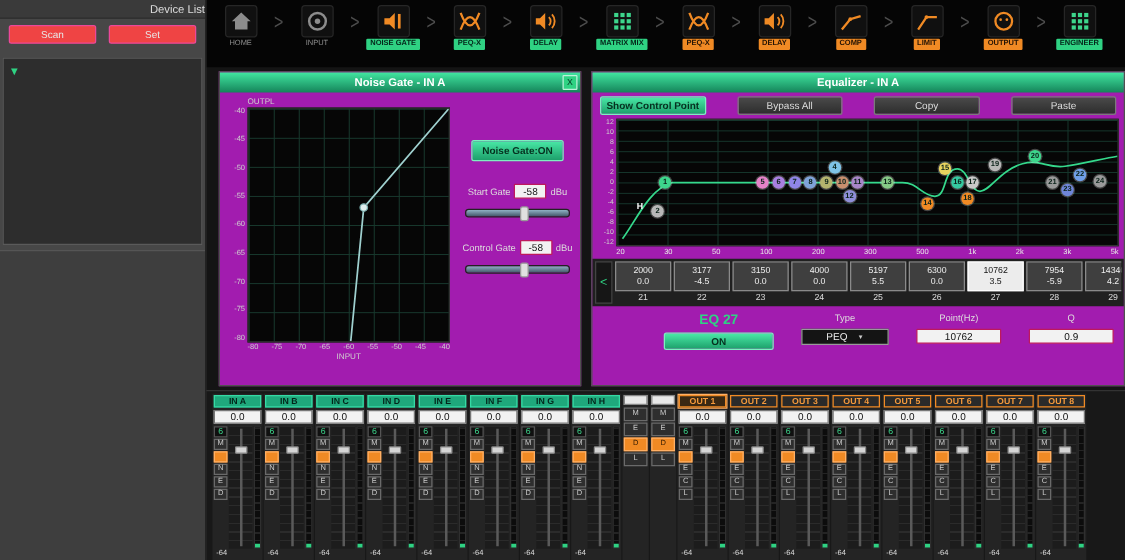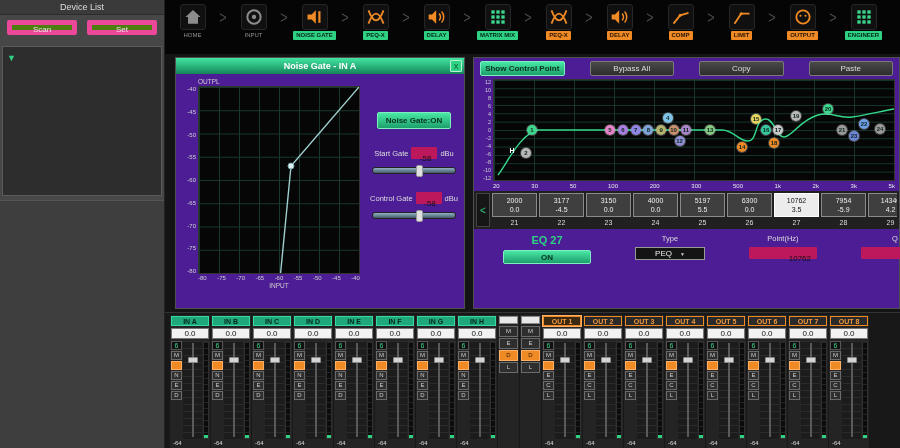--- a/index.html
+++ b/index.html
@@ -4,23 +4,23 @@
 <style>
   html,body{margin:0;padding:0;background:#000;}
   *{box-sizing:border-box;}
   #app{width:900px;height:448px;display:flex;overflow:hidden;background:#111;
        font-family:"Liberation Sans",sans-serif;position:relative;}
   [data-interactable="true"]{cursor:pointer;}
 
   
   #sidebar{width:165px;flex:none;background:#474747;position:relative;border-right:1px solid #222;}
   .sb-header{height:15px;background:#3a3a3a;color:#ddd;font-size:9px;display:flex;
-             align-items:center;justify-content:center;border-bottom:1px solid #2c2c2c;}
+             align-items:center;justify-content:flex-end;border-bottom:1px solid #2c2c2c;}
   .sb-buttons{display:flex;justify-content:space-between;padding:5px 7px 4px 7px;}
-  .sb-buttons button{width:70px;height:15px;background:#4d7c0f;border:5px solid #ec4899;
+  .sb-buttons button{width:70px;height:15px;background:#ef4444;border:1px solid #ec4899;
              color:#e8e8e8;font-size:8px;border-radius:2px;padding:0;}
   .sb-list{position:absolute;left:2px;right:2px;top:46px;height:150px;background:#2d2d2d;
              border:1px solid #5a5a5a;}
   .tree-arrow{color:#2fd283;font-size:9px;display:inline-block;padding:3px 0 0 4px;}
   .sb-lower{position:absolute;left:0;right:0;top:200px;bottom:0;background:#3e3e3e;border-top:1px solid #555;}
 
   
   #content{flex:1;display:flex;flex-direction:column;min-width:0;background:#141414;}
 
   
@@ -31,21 +31,21 @@
            background:#101010;border:1px solid #262626;border-radius:3px;}
   .tb-label{font-size:6px;color:#8f8f8f;height:9px;line-height:9px;padding:0 3px;border-radius:1px;
            white-space:nowrap;max-width:50px;overflow:hidden;}
   .tb-label.teal{background:#2fd283;color:#04261a;font-weight:bold;}
   .tb-label.orange{background:#f08a24;color:#261404;font-weight:bold;}
   .tb-sep{flex:none;width:10px;color:#4d4d4d;font-size:17px;line-height:28px;text-align:center;
            transform:scaleX(.75);}
 
   
   #middle{height:258px;flex:none;display:flex;gap:8px;padding:3px 0 3px 10px;background:#141414;}
-  .panel{background:#4c1d95;border:1px solid #505050;display:flex;flex-direction:column;}
+  .panel{background:#a21caf;border:1px solid #505050;display:flex;flex-direction:column;}
   .panel-title{height:16px;flex:none;background:linear-gradient(180deg,#41e6a0,#15845a);
            color:#fff;font-size:9px;font-weight:bold;display:flex;align-items:center;
            justify-content:center;position:relative;}
   .panel-title .close{position:absolute;right:2px;top:2px;width:12px;height:12px;background:#2fd283;
            color:#053a26;border:1px solid #bdf2da;font-size:7px;line-height:9px;padding:0;border-radius:1px;}
 
   
   #noise-gate-panel{width:290px;flex:none;}
   .ng-body{flex:1;display:flex;padding:4px 4px 2px 6px;gap:4px;}
   .ng-left{width:182px;flex:none;}
@@ -60,22 +60,22 @@
   .ng-plot svg{position:absolute;inset:0;width:100%;height:100%;}
   .ng-marker{position:absolute;width:7px;height:7px;border-radius:50%;background:#dfeeee;
            border:1px solid #7aa;transform:translate(-50%,-50%);}
   #ng-xticks{margin-left:16px;width:162px;display:flex;justify-content:space-between;
            font-size:6px;color:#cfcfcf;height:8px;line-height:8px;}
   .axis-title.x{text-align:center;width:162px;}
   .ng-controls{flex:1;display:flex;flex-direction:column;align-items:center;padding-top:34px;}
   .teal-btn{background:linear-gradient(180deg,#49e8a6,#1da06b);border:1px solid #7defc0;
            color:#05301f;font-size:8px;font-weight:bold;border-radius:2px;padding:3px 8px;}
   .field{display:flex;align-items:center;gap:3px;font-size:7.5px;color:#ddd;margin-top:18px;}
-  .val-box{background:#f2f2f2;color:#111;border:6px solid #be185d;font-size:8px;min-width:26px;
-           height:12px;line-height:11px;text-align:right;border-radius:1px;}
+  .val-box{background:#f2f2f2;color:#111;border:1px solid #be185d;font-size:8px;min-width:26px;
+           height:12px;line-height:11px;text-align:center;border-radius:1px;}
   .slider{width:84px;height:7px;background:linear-gradient(180deg,#8fb2c4,#44586a);
            border-radius:3px;position:relative;margin-top:8px;border:1px solid #222;}
   .slider-thumb{position:absolute;left:52%;top:-3px;width:7px;height:12px;background:#e0e0e0;
            border:1px solid #999;border-radius:2px;}
 
   
   #eq-panel{flex:1;min-width:0;}
   .eq-btn-row{display:flex;gap:25px;padding:3px 6px;flex:none;}
   .eq-btn{flex:1;height:15px;font-size:8px;border-radius:2px;padding:0;}
   .eq-btn.active{background:linear-gradient(180deg,#49e8a6,#1da06b);border:1px solid #7defc0;
@@ -97,21 +97,21 @@
            color:#e8e8e8;height:9px;line-height:9px;flex:none;}
   .eq-band-row{display:flex;align-items:flex-start;gap:2px;padding:2px 2px;background:#202020;flex:none;}
   .band-scroll{width:14px;height:34px;background:#161616;border:1px solid #444;color:#2fd283;
            font-size:10px;padding:0;}
   #eq-bands{display:flex;gap:2px;flex:1;overflow:hidden;}
   .band-cell{width:45px;flex:none;display:flex;flex-direction:column;align-items:center;}
   .band-box{width:100%;background:#3f3f3f;border:1px solid #8a8a8a;color:#eee;font-size:7px;
            text-align:center;padding:2px 0;line-height:9px;}
   .band-cell.sel .band-box{background:#ececec;color:#111;border-color:#fff;}
   .band-num{font-size:7px;color:#ddd;margin-top:2px;}
-  .eq-footer{display:flex;padding:5px 10px 0 29px;gap:44px;align-items:flex-start;flex:none;}
+  .eq-footer{display:flex;padding:5px 10px 0 29px;gap:22px;align-items:flex-start;flex:none;margin-left:28px;}
   .eqf-col{display:flex;flex-direction:column;align-items:center;gap:4px;}
   .eq-name{color:#2fd283;font-weight:bold;font-size:11px;}
   .on-btn{width:88px;height:14px;padding:0;}
   .eqf-label{color:#ddd;font-size:7.5px;text-align:center;}
   .dropdown{width:70px;height:13px;background:#141414;border:1px solid #999;color:#eee;font-size:8px;
            display:flex;align-items:center;justify-content:center;gap:8px;}
   .caret{font-size:5px;color:#ccc;}
   .val-box.wide{width:68px;}
 
   
@@ -364,20 +364,23 @@
               <span data-interactable="false">dBu</span>
             </div>
             <div class="slider" data-interactable="true">
               <div class="slider-thumb" data-interactable="true"></div>
             </div>
           </div>
         </div>
       </div>
 
       <div id="eq-panel" class="panel" data-interactable="false">
+        <div class="panel-title" data-interactable="false">
+          <span data-interactable="false">Equalizer - IN A</span>
+        </div>
         <div class="eq-btn-row" id="eq-btn-row" data-interactable="false">
             <button class="eq-btn active" data-interactable="true">Show Control Point</button>
             <button class="eq-btn dim" data-interactable="true">Bypass All</button>
             <button class="eq-btn dim" data-interactable="true">Copy</button>
             <button class="eq-btn dim" data-interactable="true">Paste</button>
           </div>
         <div class="eq-graph-area" data-interactable="false">
           <div id="eq-yticks" data-interactable="false">
               <span data-interactable="false">12</span>
               <span data-interactable="false">10</span>

